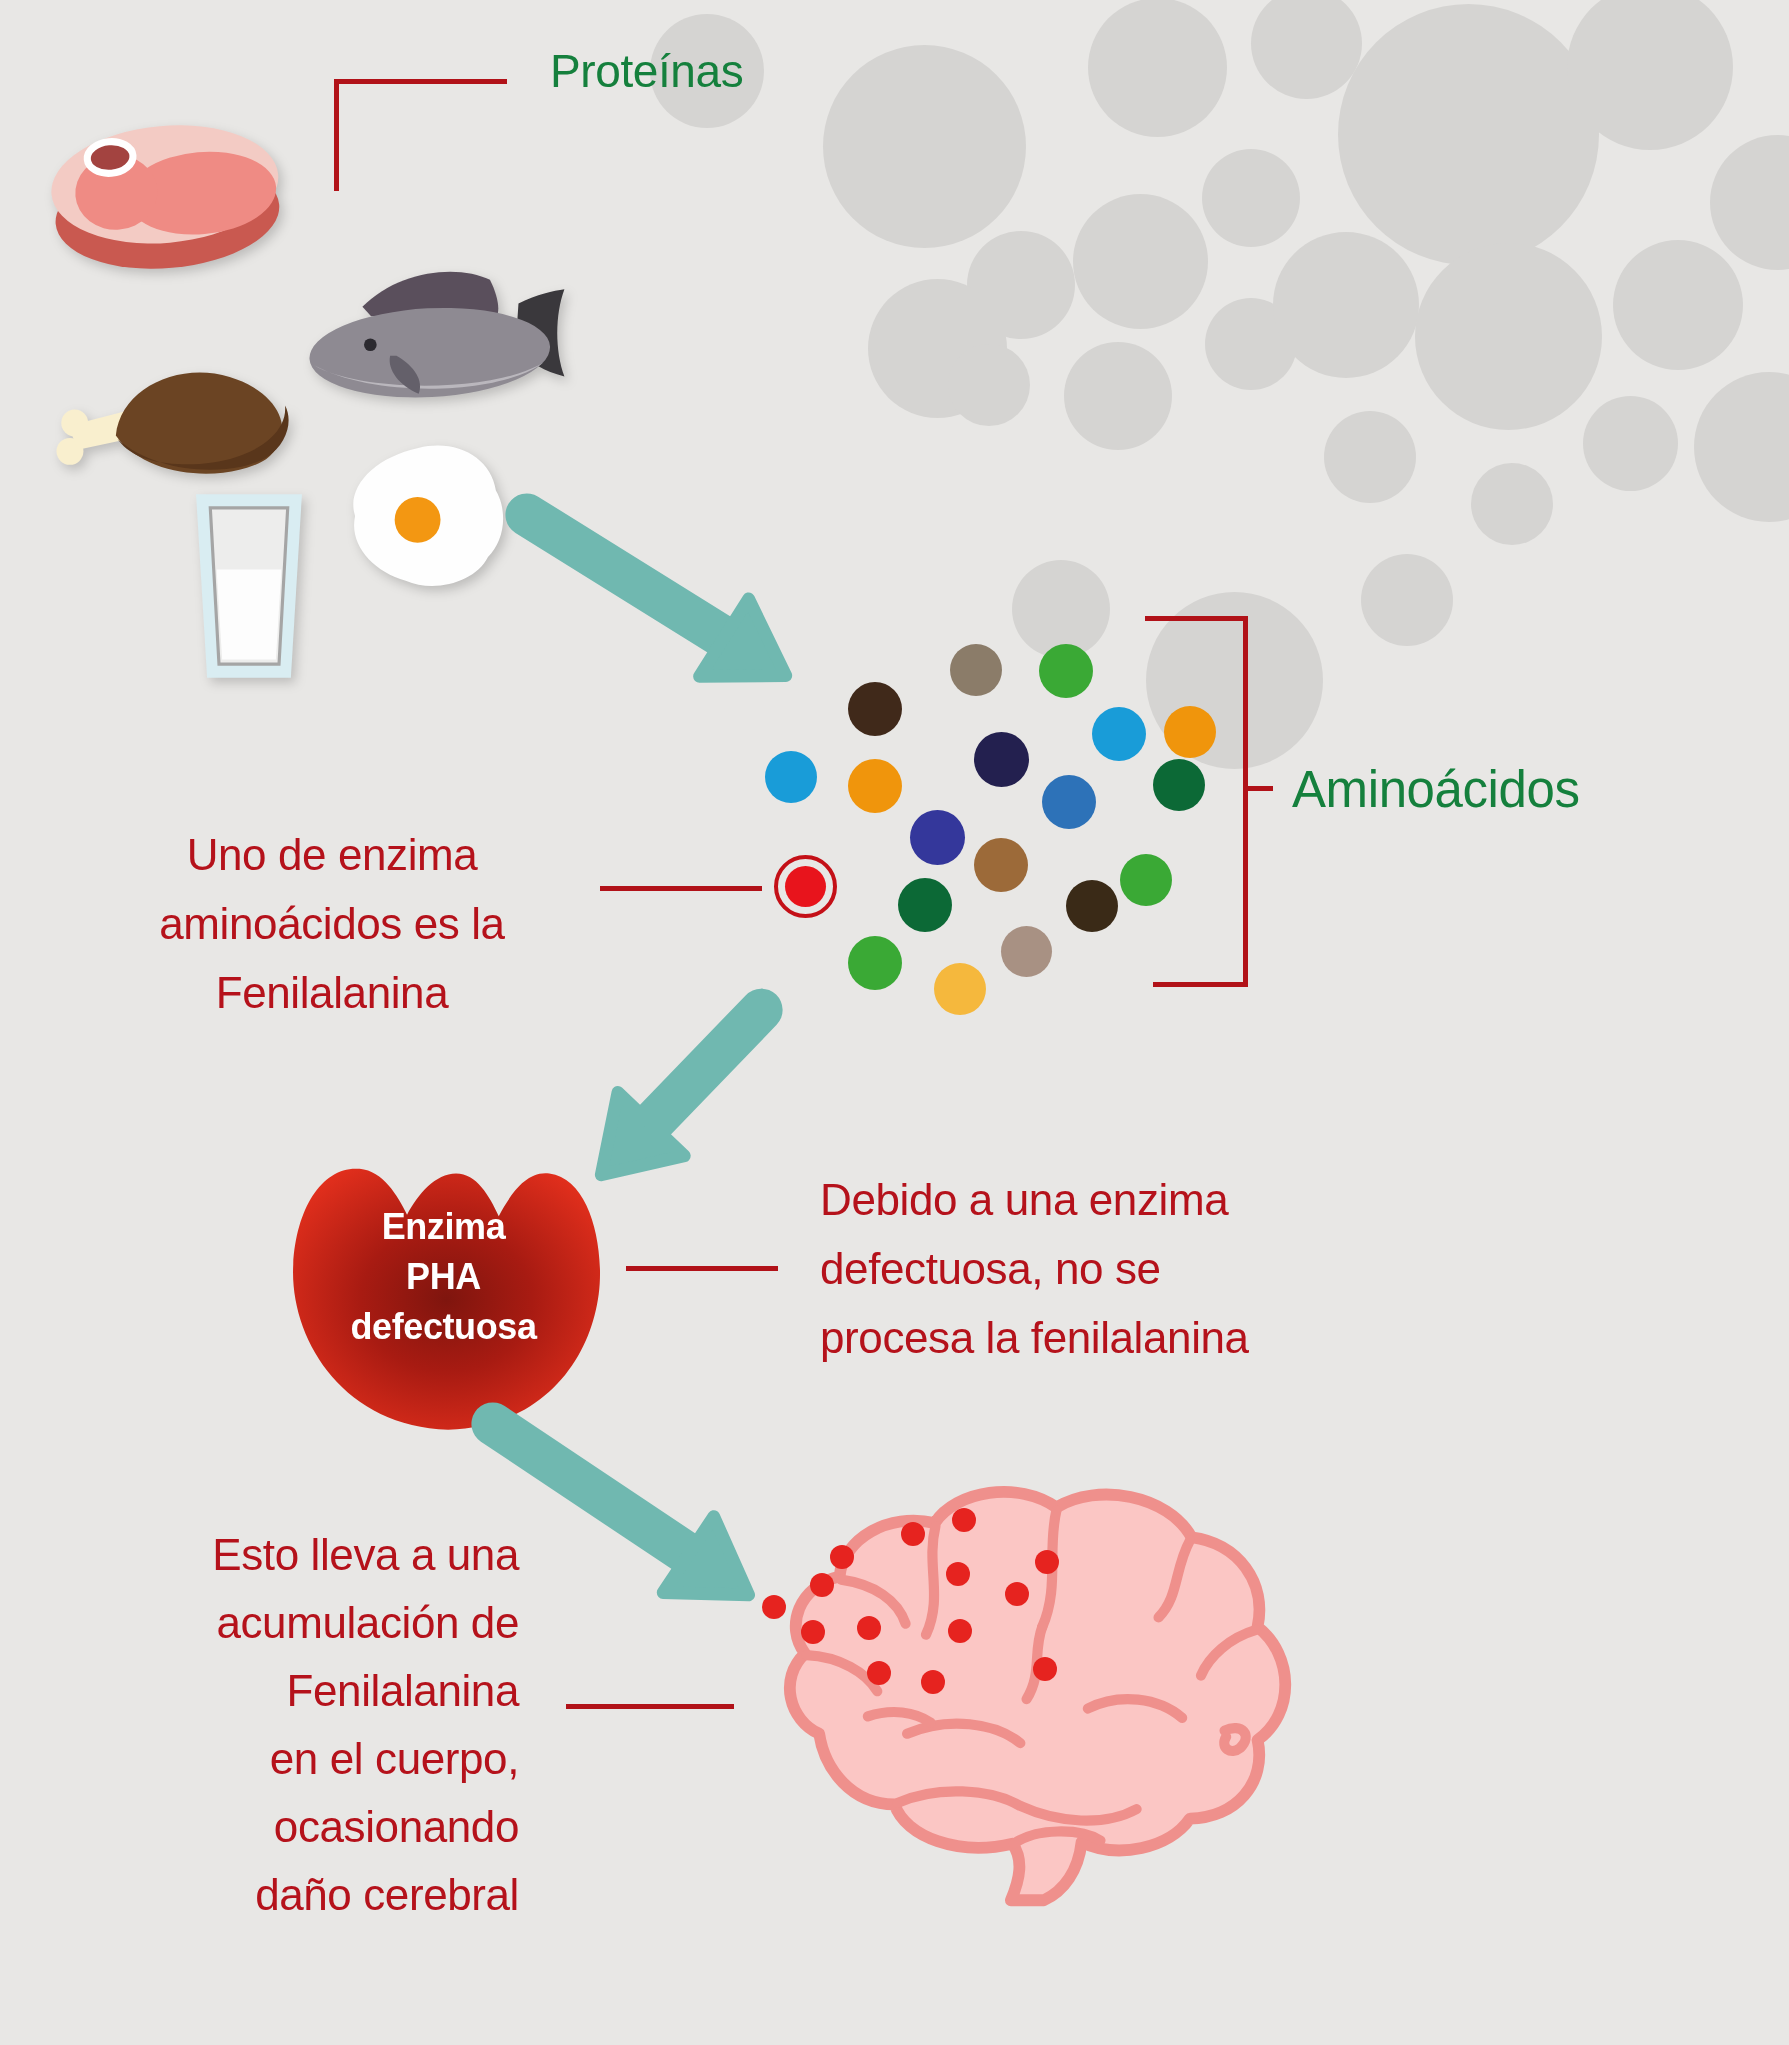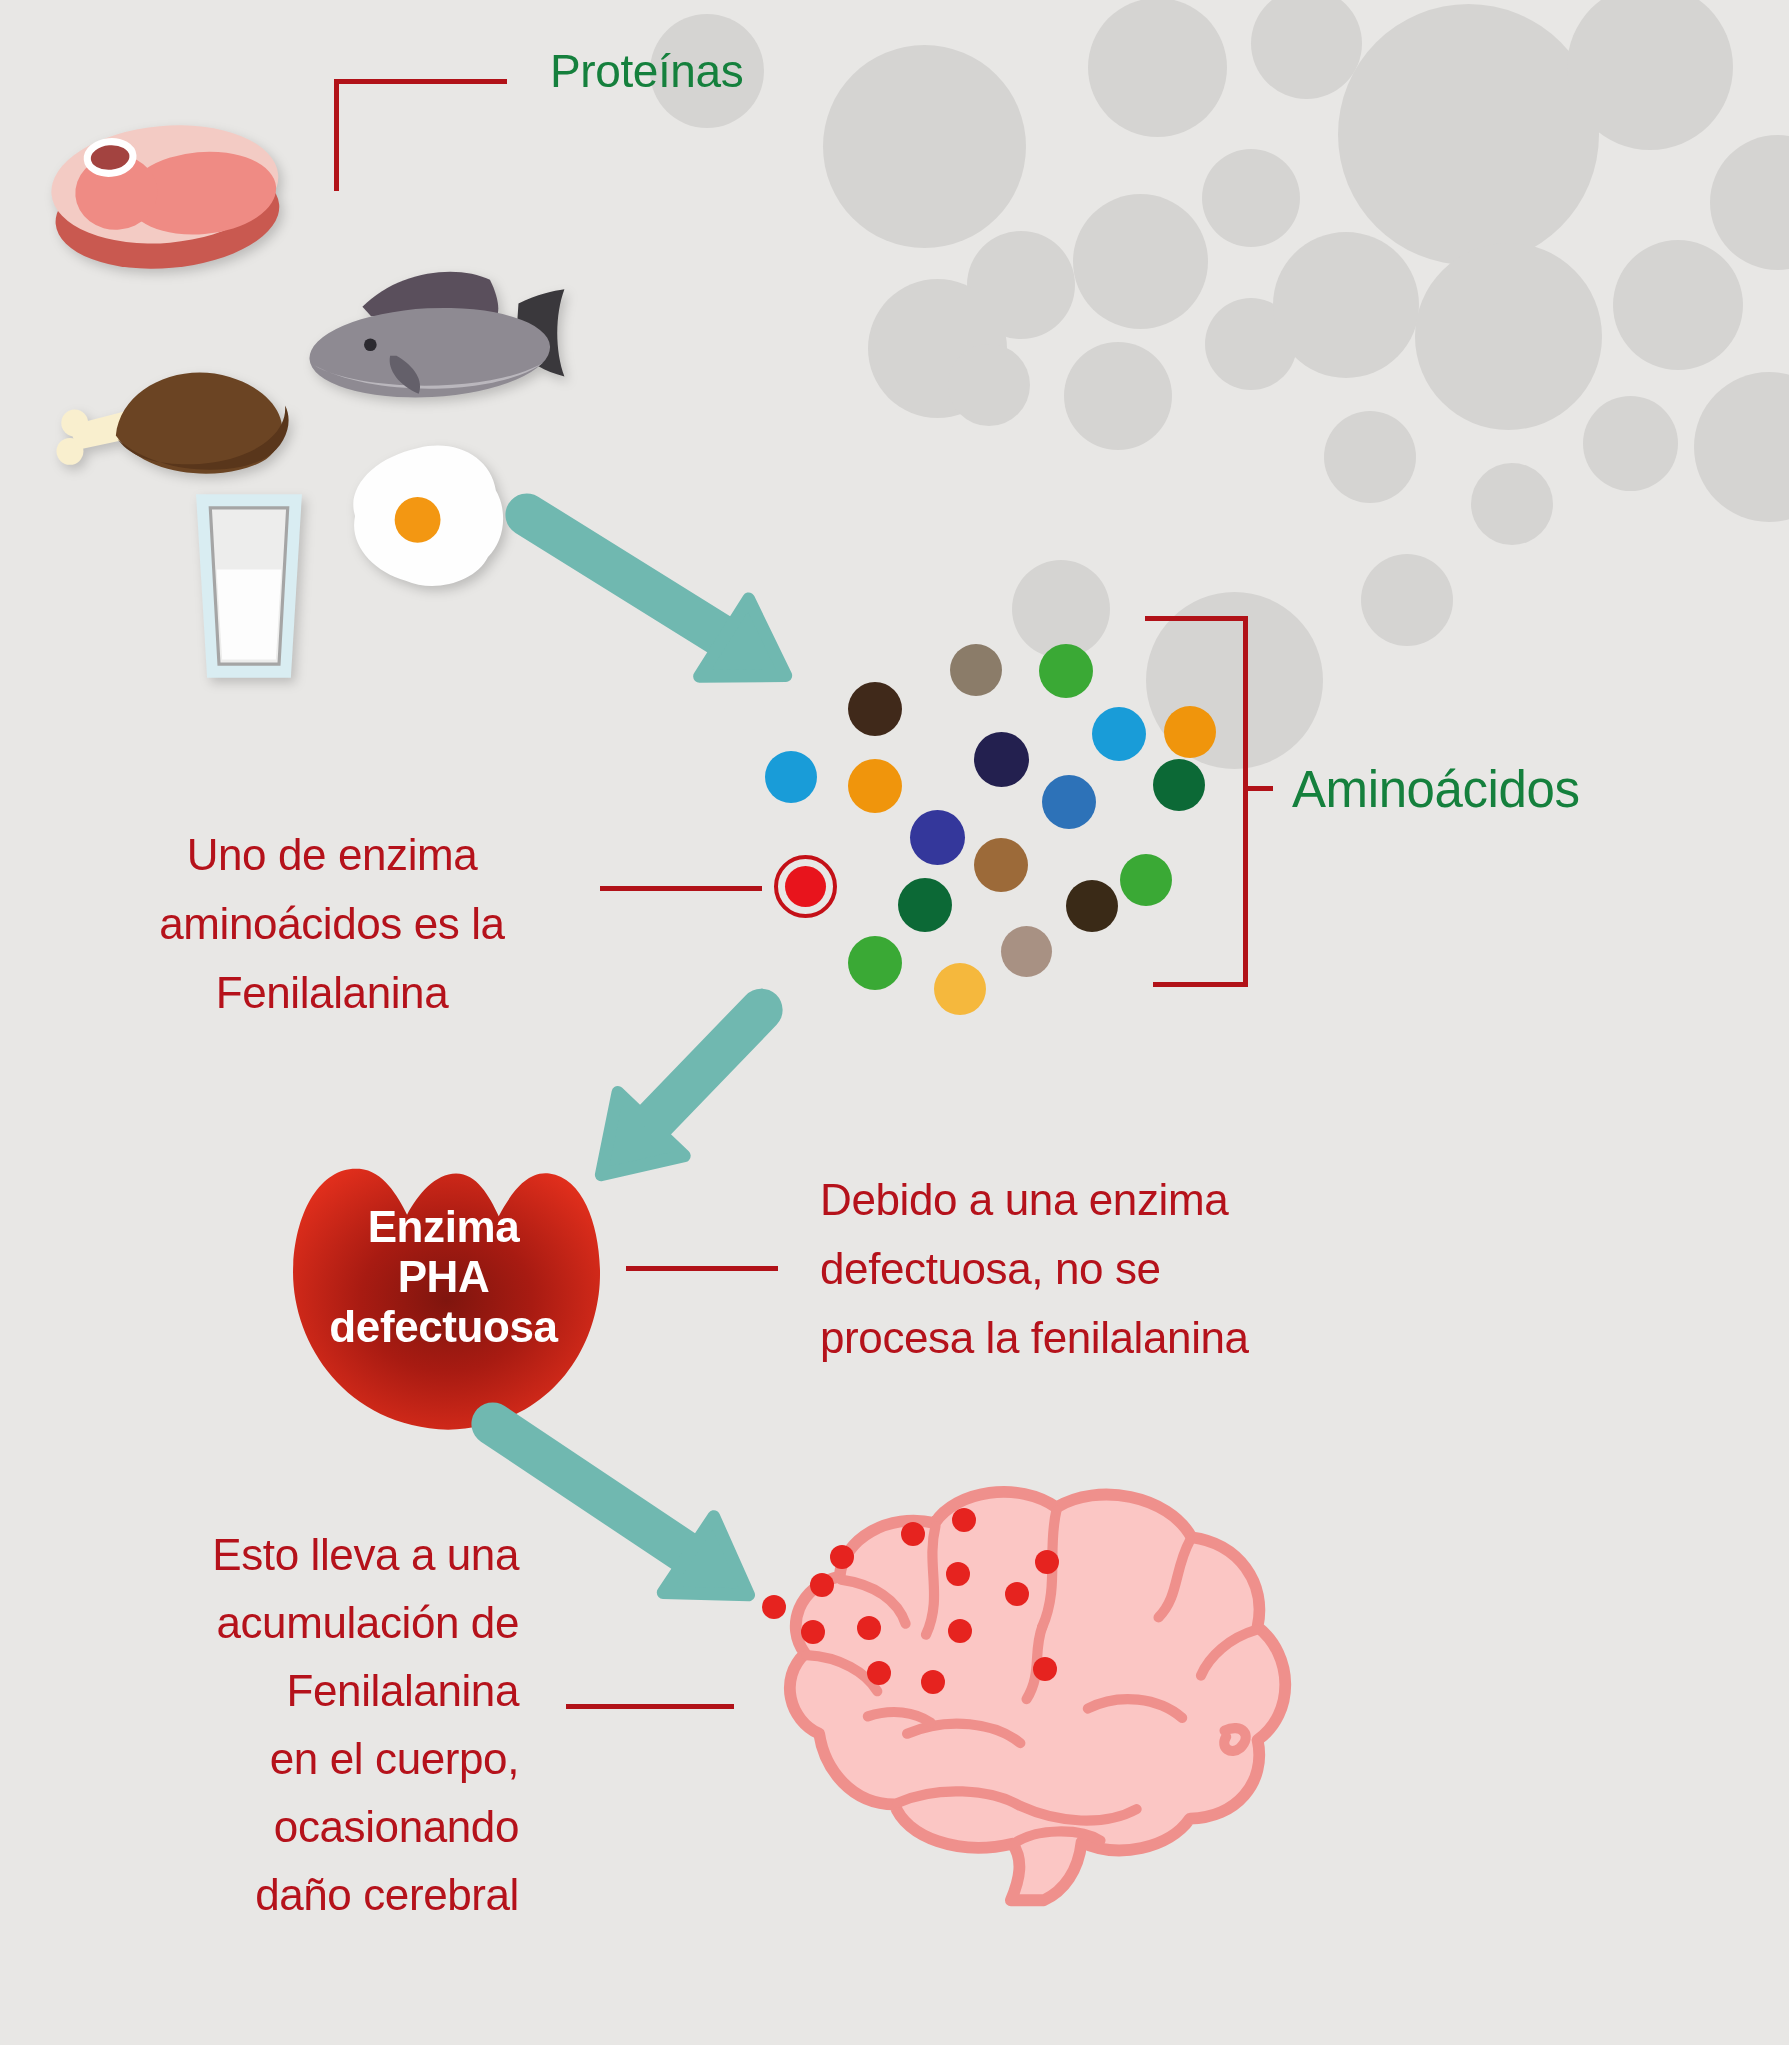--- a/index.html
+++ b/index.html
@@ -19,21 +19,21 @@
   }
   .label{position:absolute;color:#15803d;white-space:pre-line;letter-spacing:-0.4px;}
   .foodshadow{filter:drop-shadow(4px 5.5px 5.5px rgba(0,0,0,0.18));}
   svg{position:absolute;overflow:visible;}
   .ring{
     position:absolute;border:4.7px solid #c41017;border-radius:50%;
     width:63px;height:63px;box-sizing:border-box;background:transparent;
   }
   .enzyme-text{
     position:absolute;color:#ffffff;font-weight:bold;text-align:center;
-    font-size:44px;line-height:50px;white-space:pre-line;letter-spacing:-0.4px;
+    font-size:36px;line-height:50px;white-space:pre-line;letter-spacing:-0.4px;
   }
 </style>
 </head>
 <body>
 
 <div id="page">
 
   <div class="layer">
       <div class="gcircle" style="left: 650px; top: 14.2px; height: 114px; width: 114px;"></div>
       <div class="gcircle" style="left: 823px; top: 45px; height: 203px; width: 203px;"></div>

